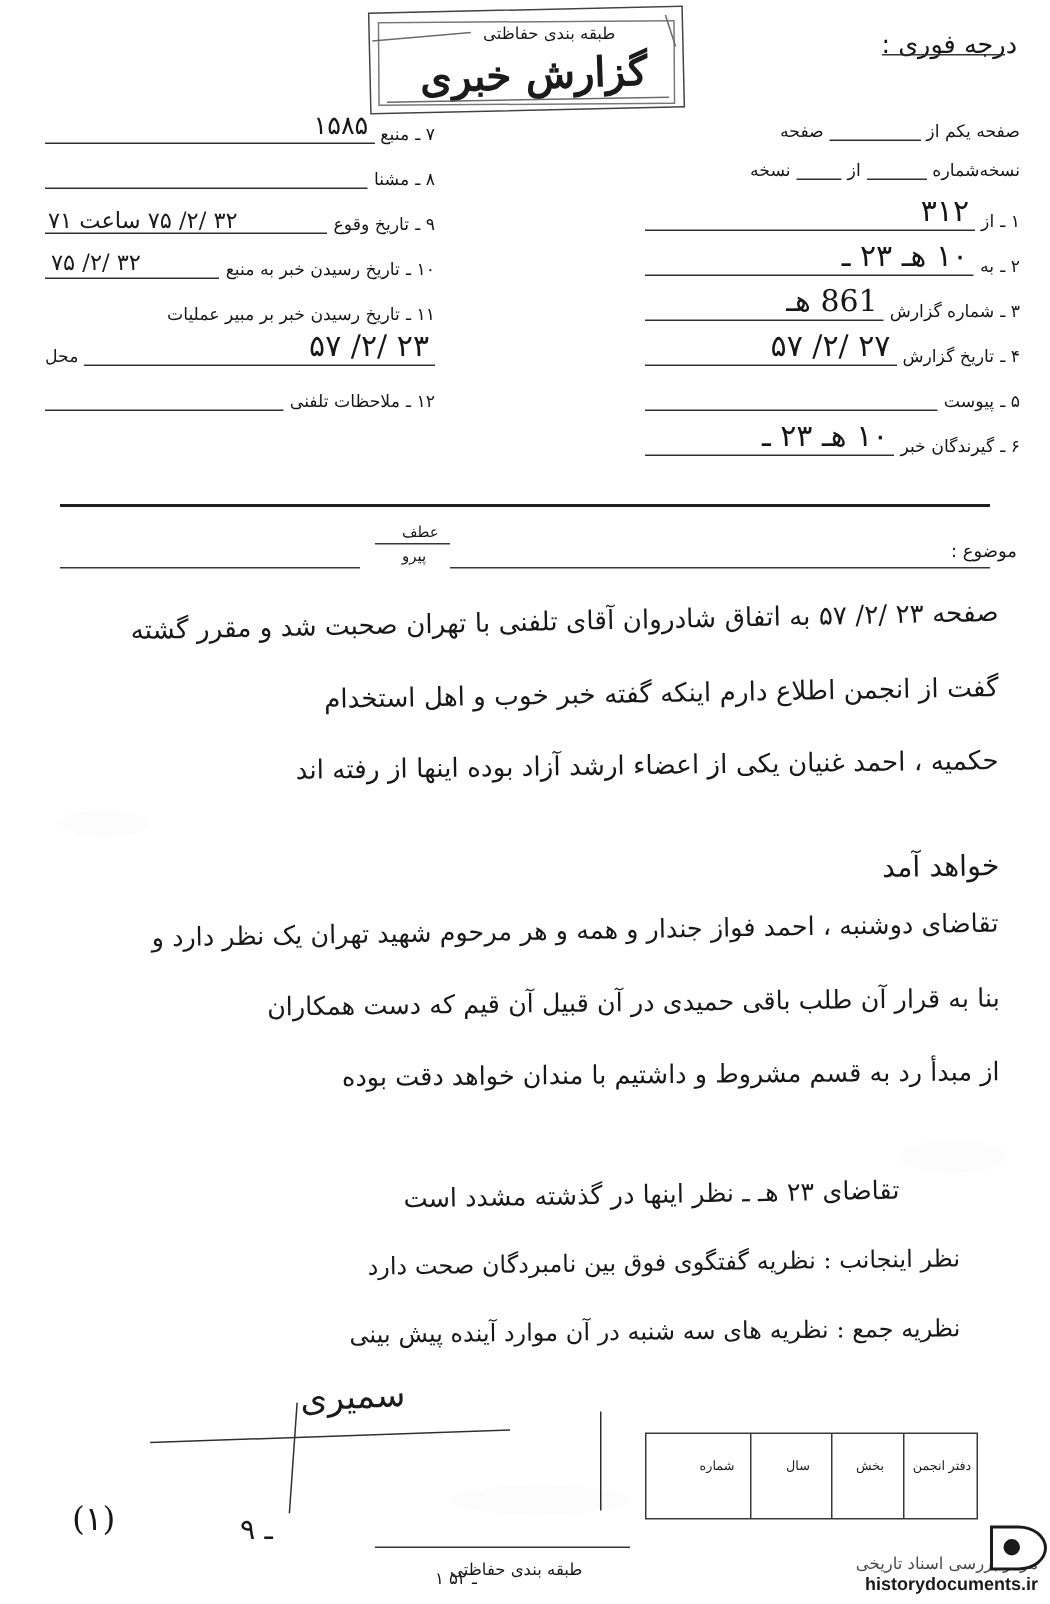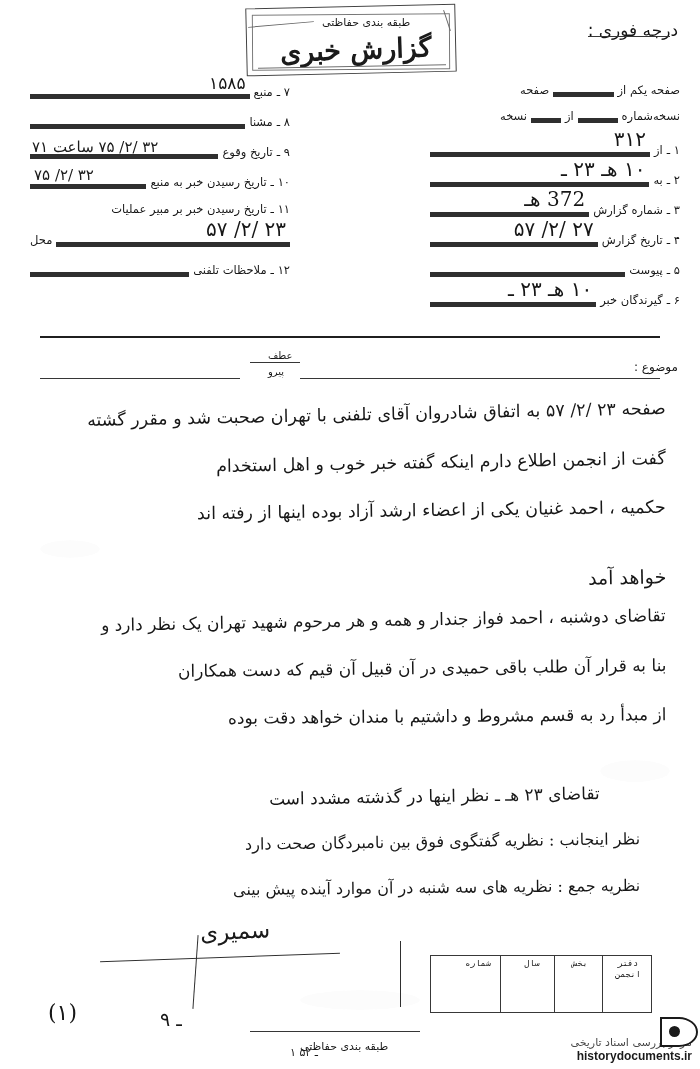--- a/index.html
+++ b/index.html
@@ -74,21 +74,21 @@
     direction: rtl;
     display: flex;
     align-items: flex-end;
     gap: 4px;
     font-family: "DejaVu Sans", sans-serif;
     font-size: 11.5px;
     color: #1b1b1a;
   }
   .field .lbl { white-space: nowrap; }
   .field .ln {
-    border-bottom: 5px solid #701a75;
+    border-bottom: 1px solid #701a75;
     flex: 1 1 auto;
     height: 12px;
     position: relative;
   }
   .field .val {
     position: absolute;
     right: 4px;
     bottom: 1px;
     font-family: "DejaVu Serif", serif;
     font-size: 20px;
@@ -172,24 +172,24 @@
     color: #222;
   }
   #mini-grid .col {
     position: absolute;
     top: 0;
     bottom: 0;
     border-left: 1px solid #3c3c3a;
   }
   #mini-grid .hd {
     position: absolute;
-    top: 2px;
+    top: 16px;
     text-align: center;
     width: 46px;
-    font-family: Liberation Mono, monospace;
+    font-family: Liberation Sans, sans-serif;
   }
   .pagenum {
     position: absolute;
     font-family: "DejaVu Serif", serif;
     color: #1c1c1a;
   }
 </style>
 </head>
 <body>
 
@@ -238,21 +238,21 @@
     <span class="lbl">به</span>
     <span class="ln">
       <span class="val">۱۰ هـ ۲۳ ـ</span>
     </span>
   </div>
 
   <div class="field" style="right:20px;top:200px;width:250px;">
     <span class="lbl">۳ ـ</span>
     <span class="lbl">شماره گزارش</span>
     <span class="ln">
-      <span class="val">372 هـ</span>
+      <span class="val">861 هـ</span>
     </span>
   </div>
 
   <div class="field" style="right:20px;top:230px;width:250px;">
     <span class="lbl">۴ ـ</span>
     <span class="lbl">تاریخ گزارش</span>
     <span class="ln">
       <span class="val">۲۷ /۲/ ۵۷</span>
     </span>
   </div>

